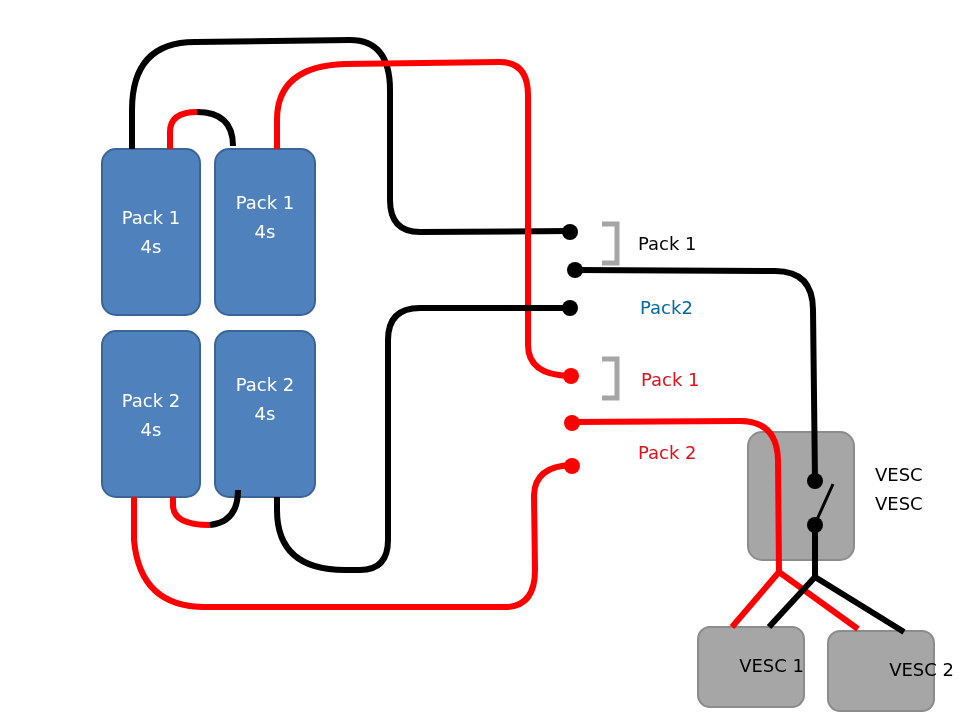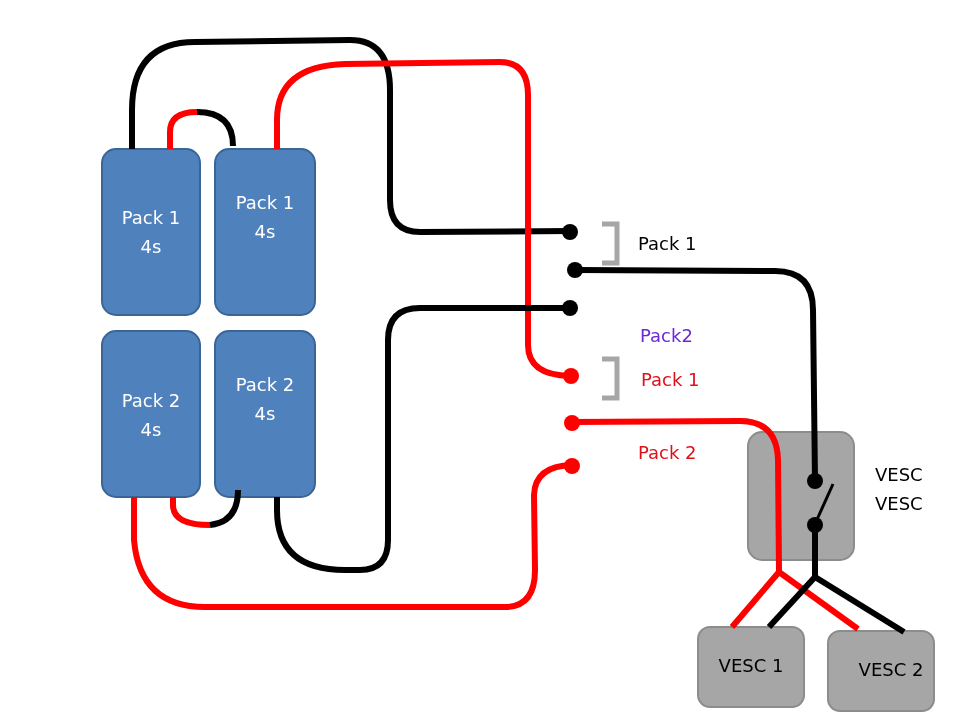--- a/index.html
+++ b/index.html
@@ -1,21 +1,21 @@
 <!DOCTYPE html>
 <html><head>
 <meta charset="utf-8">
 <style>
   html, body { margin:0; padding:0; background:#ffffff; }
   body { width:960px; height:720px; position:relative; overflow:hidden; font-family:"Liberation Sans", sans-serif; }
   svg { position:absolute; left:0; top:0; }
   .wire { fill:none; stroke-width:6; stroke-linecap:butt; stroke-linejoin:round; }
   .lbl { position:absolute; font-family:"DejaVu Sans", sans-serif; font-size:18px; line-height:29px; white-space:nowrap; }
   .box-text { position:absolute; color:#ffffff; text-align:center; font-family:"DejaVu Sans", sans-serif; font-size:18px; line-height:29px; }
-  .gray-text { position:absolute; color:#000; text-align:center; font-family:"DejaVu Sans", sans-serif; font-size:18px; }
+  .gray-text { position:absolute; color:#000; text-align:right; font-family:"DejaVu Sans", sans-serif; font-size:18px; }
 </style>
 </head>
 <body>
 
 <svg width="960" height="720" viewBox="0 0 960 720">
 
   <rect x="102" y="149" width="98" height="166" rx="14" fill="#4f81bd" stroke="#3a6596" stroke-width="2"></rect>
   <rect x="215" y="149" width="100" height="166" rx="14" fill="#4f81bd" stroke="#3a6596" stroke-width="2"></rect>
   <rect x="102" y="331" width="98" height="166" rx="14" fill="#4f81bd" stroke="#3a6596" stroke-width="2"></rect>
   <rect x="215" y="331" width="100" height="166" rx="14" fill="#4f81bd" stroke="#3a6596" stroke-width="2"></rect>
@@ -75,21 +75,21 @@
 <div class="box-text" style="left:102px;top:386px;width:98px;">
   <div>Pack 2</div>
   <div>4s</div>
 </div>
 <div class="box-text" style="left:215px;top:370px;width:100px;">
   <div>Pack 2</div>
   <div>4s</div>
 </div>
 
 <div class="lbl" style="left:638px;top:229px;color:#000;">Pack 1</div>
-<div class="lbl" style="left:640px;top:293px;color:#6d28d9;margin-top:28px;">Pack2</div>
+<div class="lbl" style="left:640px;top:293px;color:#0369a1;">Pack2</div>
 <div class="lbl" style="left:641px;top:365px;color:#e0101a;">Pack 1</div>
 <div class="lbl" style="left:638px;top:438px;color:#e0101a;">Pack 2</div>
 
 <div class="lbl" style="left:875px;top:460px;color:#000;line-height:29px;">
   <div>VESC</div>
   <div>VESC</div>
 </div>
 
 <div class="gray-text" style="left:698px;top:655px;width:106px;">VESC 1</div>
 <div class="gray-text" style="left:828px;top:659px;width:126px;">VESC 2</div>

